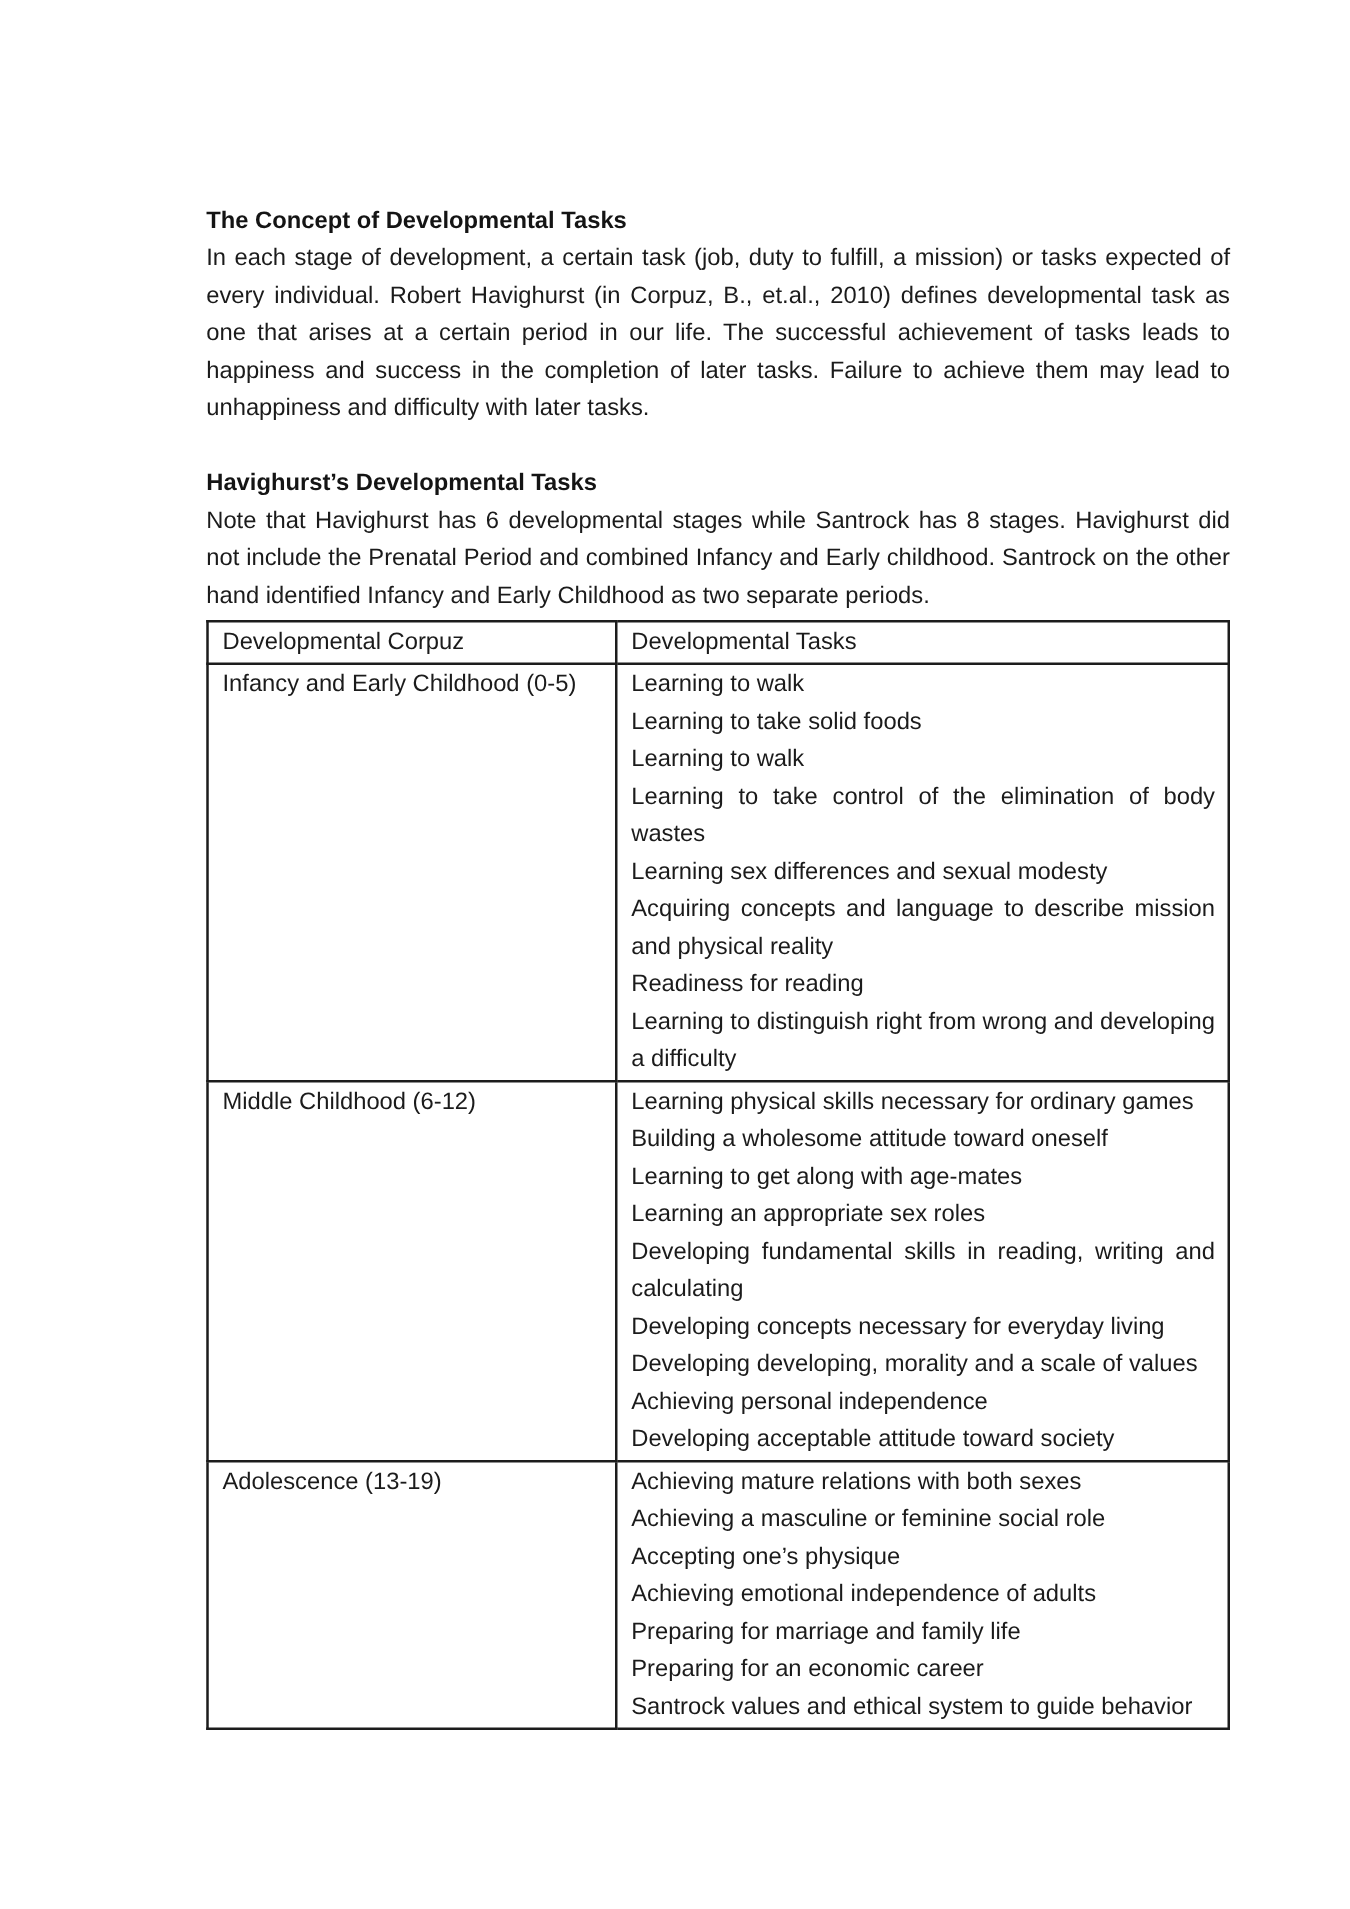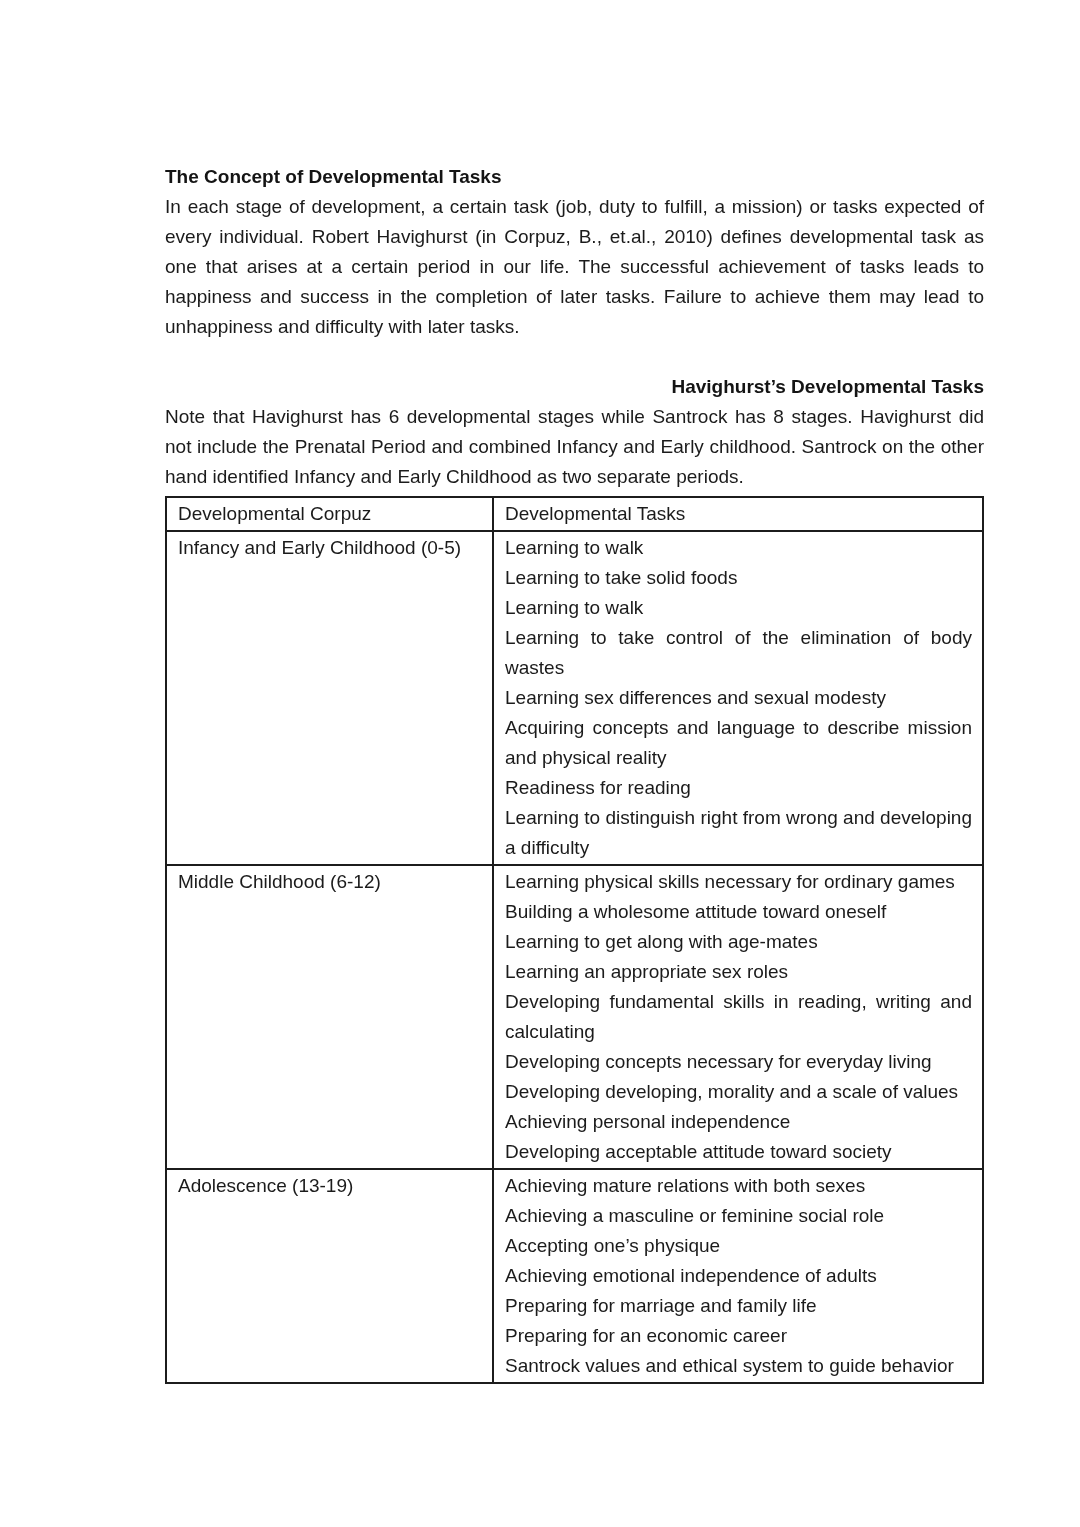--- a/index.html
+++ b/index.html
@@ -27,21 +27,20 @@
   }
   .section-heading {
     margin: 0;
     font-size: 19px;
     line-height: 30px;
     font-weight: bold;
     color: #141414;
   }
   .section-heading.second {
     margin-top: 30px;
-    text-align: right;
   }
   .body-paragraph {
     margin: 0;
     text-align: justify;
   }
   table.dev-table {
     border-collapse: collapse;
     table-layout: fixed;
     width: 819px;
     margin-top: 4px;

